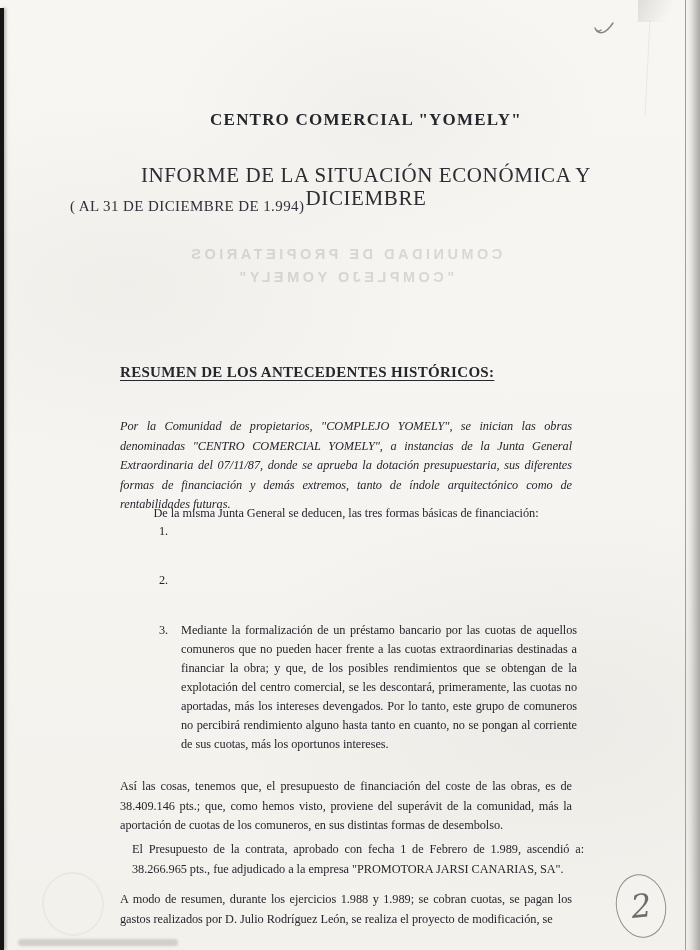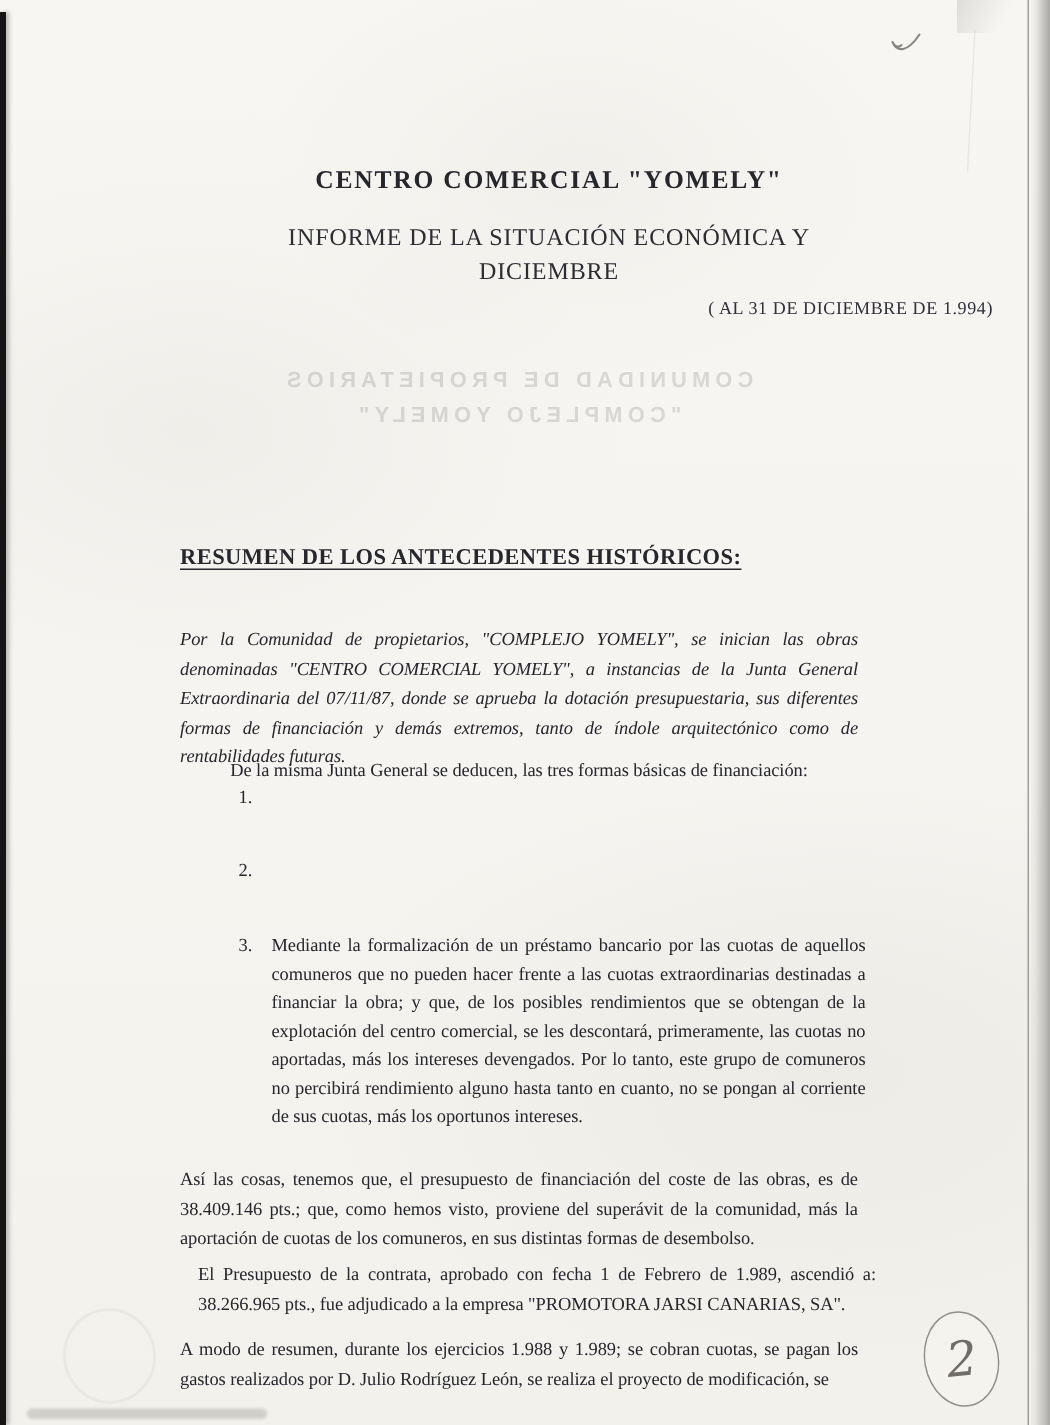--- a/index.html
+++ b/index.html
@@ -22,24 +22,24 @@
     background:linear-gradient(to right,rgba(0,0,0,0) 0%,rgba(0,0,0,0.05) 30%,#c4c3bf 70%,#a9a8a5 100%);
     border-left:1px solid rgba(0,0,0,0.07);}
   .corner-curl{position:absolute;right:14px;top:0;width:48px;height:22px;
     background:linear-gradient(115deg,rgba(0,0,0,0.10),rgba(0,0,0,0.0) 65%);}
   .crease{position:absolute;right:52px;top:20px;width:1px;height:95px;background:rgba(0,0,0,0.06);transform:rotate(3deg);}
   .smudge{position:absolute;left:42px;top:872px;width:58px;height:60px;border:2px solid rgba(80,75,65,0.05);border-radius:50%;transform:rotate(-15deg);}
   .smear{position:absolute;left:18px;bottom:4px;width:160px;height:7px;background:rgba(60,58,52,0.18);border-radius:4px;filter:blur(1px);}
   
   .title{position:absolute;left:70px;top:110px;width:592px;text-align:center;
     font-size:17px;font-weight:bold;letter-spacing:1.2px;}
-  .subtitle{position:absolute;left:70px;top:147px;width:592px;text-align:center;
-    font-size:16px;letter-spacing:0.6px;line-height:23px;color:#2c2c33;}
-  .subdate{position:absolute;left:70px;top:198px;width:592px;text-align:right;
-    font-size:12px;letter-spacing:0.4px;color:#30303a;}
+  .subtitle{position:absolute;left:70px;top:164px;width:592px;text-align:center;
+    font-size:21px;letter-spacing:0.6px;line-height:23px;color:#2c2c33;}
+  .subdate{position:absolute;left:70px;top:198px;width:592px;text-align:left;
+    font-size:15px;letter-spacing:0.4px;color:#30303a;}
   
   .stamp{position:absolute;left:120px;top:243px;width:450px;text-align:center;
     transform:scaleX(-1);
     font-family:"Liberation Sans", sans-serif;font-weight:bold;
     font-size:14.5px;letter-spacing:3.5px;line-height:23px;
     color:rgba(95,95,105,0.20);}
   
   .heading{position:absolute;left:120px;top:364px;font-size:15px;font-weight:600;
     letter-spacing:0.3px;text-decoration:underline;text-underline-offset:3px;}
   .para{position:absolute;left:120px;width:452px;font-size:12.3px;line-height:19.5px;

